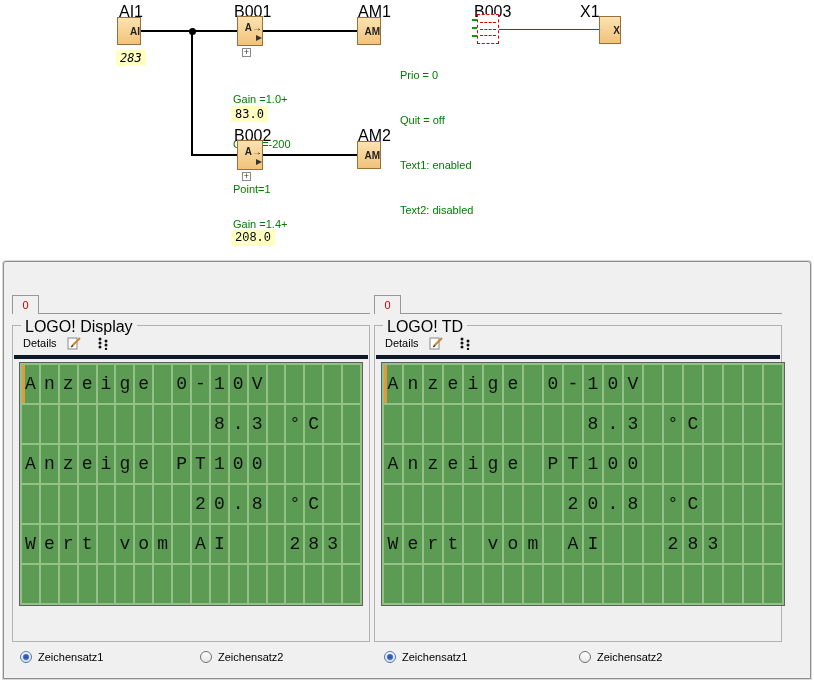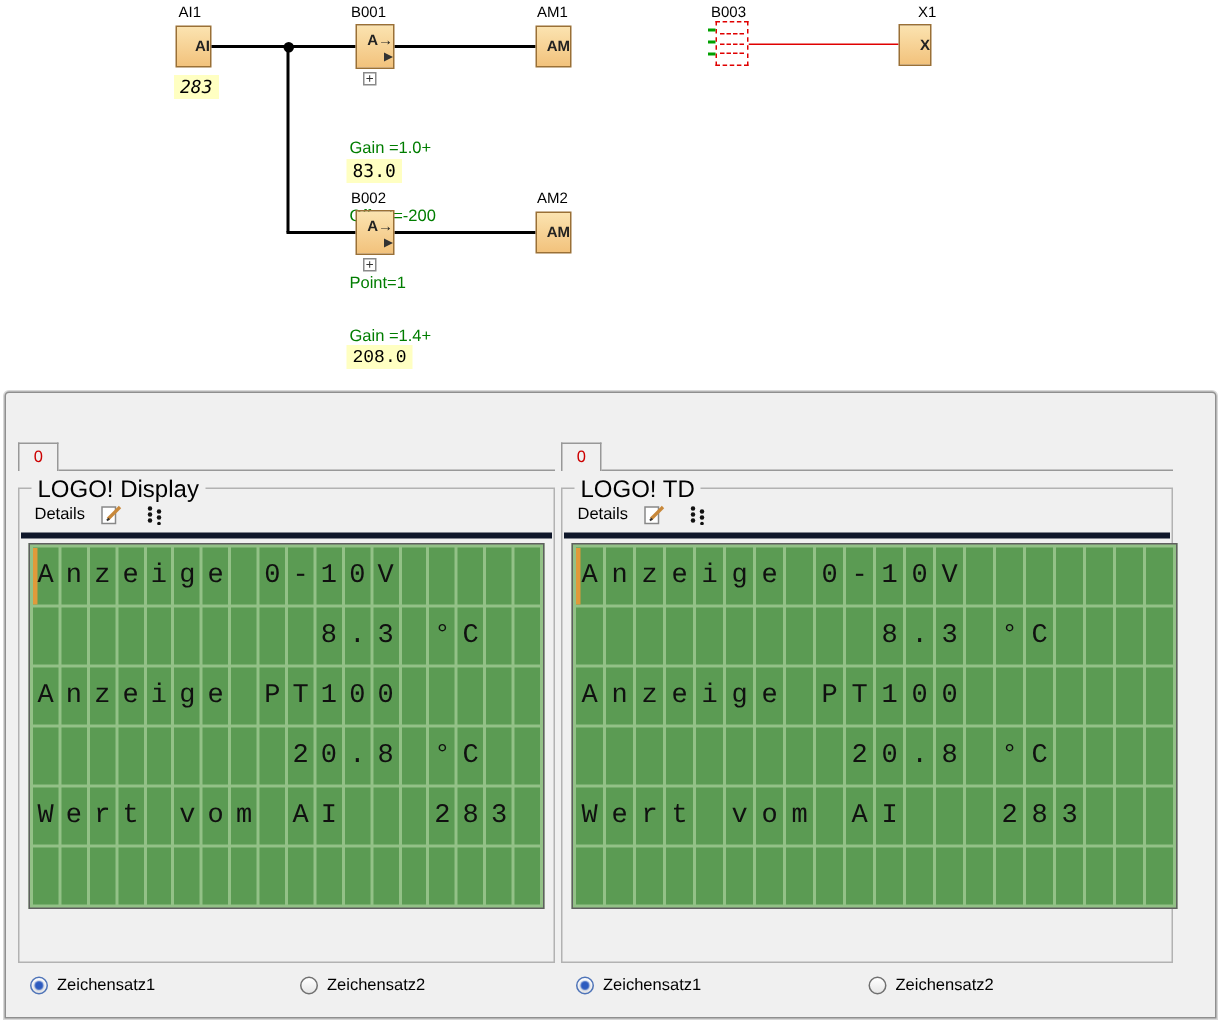--- a/index.html
+++ b/index.html
@@ -1,20 +1,20 @@
 <!DOCTYPE html>
 <html><head>
 <meta charset="utf-8">
 <style>
   html,body{margin:0;padding:0;background:#ffffff;}
   .screen{position:relative;width:814px;height:682px;background:#ffffff;
           font-family:"Liberation Sans", sans-serif;overflow:hidden;}
 
   
-  .blk-label{position:absolute;font-size:10px;color:#000;white-space:nowrap;}
+  .blk-label{position:absolute;font-size:16px;color:#000;white-space:nowrap;}
   .block{position:absolute;border:1px solid #9a7036;box-sizing:border-box;
          background:linear-gradient(180deg,#fbe3b0,#f2c27c);
          display:flex;flex-direction:column;align-items:flex-end;justify-content:center;
          font-size:10px;font-weight:bold;color:#222;}
   .amp{width:0;height:0;border-left:6px solid #333;border-top:3px solid transparent;
        border-bottom:3px solid transparent;margin-top:2px;}
   .wire{position:absolute;background:#000;}
   .wire-red{position:absolute;background:#e00000;}
   .junction{position:absolute;width:7px;height:7px;border-radius:50%;background:#000;}
   .expand-box{position:absolute;width:9px;height:9px;box-sizing:border-box;border:1px solid #8a8a8a;
@@ -105,22 +105,28 @@
 
   <div class="blk-label" style="left:474px;top:3px;">B003</div>
   <div class="b003-block" style="left:477px;top:14px;">
     <div class="b003-dash"></div>
     <div class="b003-dash"></div>
     <div class="b003-dash"></div>
   </div>
   <div class="tick" style="left:472px;top:19px;"></div>
   <div class="tick" style="left:472px;top:27px;"></div>
   <div class="tick" style="left:472px;top:35px;"></div>
-
-  <div class="blk-label" style="left:612px;top:3px;">X1</div>
+  <div class="params" style="left:400px;top:38px;">
+    <div>Prio = 0</div>
+    <div>Quit = off</div>
+    <div>Text1: enabled</div>
+    <div>Text2: disabled</div>
+  </div>
+
+  <div class="blk-label" style="left:580px;top:3px;">X1</div>
   <div class="block" style="left:599px;top:16px;width:22px;height:28px;">
     <span>X</span>
   </div>
 
   <div class="blk-label" style="left:234px;top:127px;">B002</div>
   <div class="block" style="left:237px;top:140px;width:26px;height:30px;">
     <span>A→</span>
     <span class="amp"></span>
   </div>
   <div class="expand-box" style="left:242px;top:172px;">+</div>

